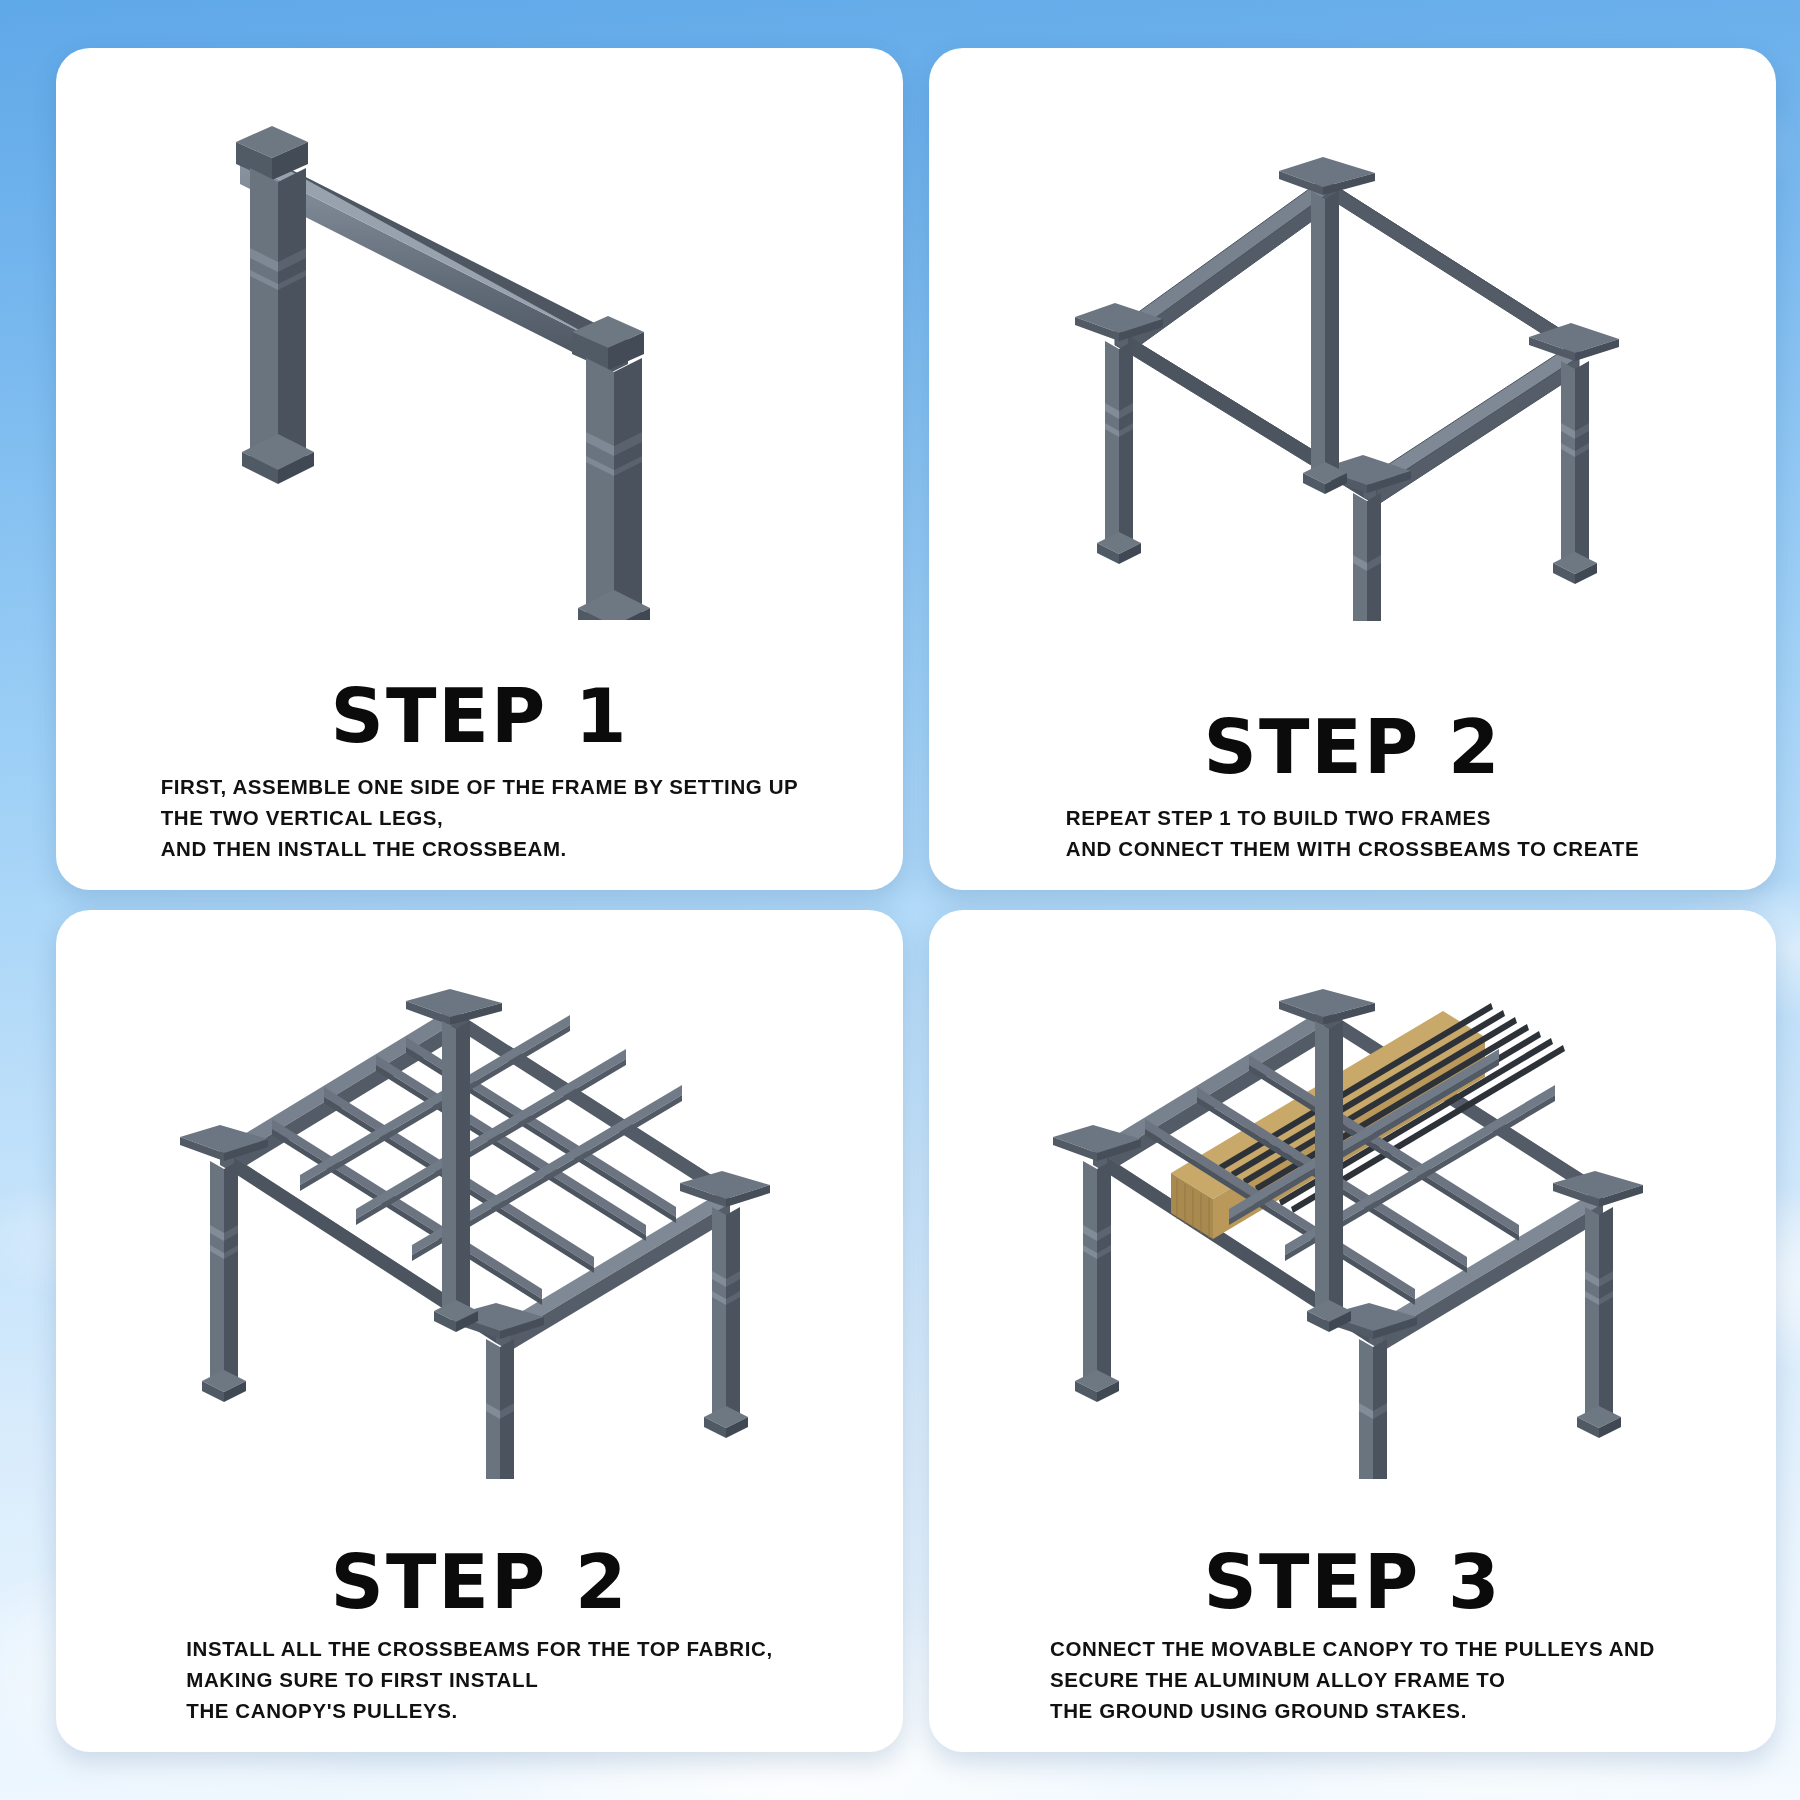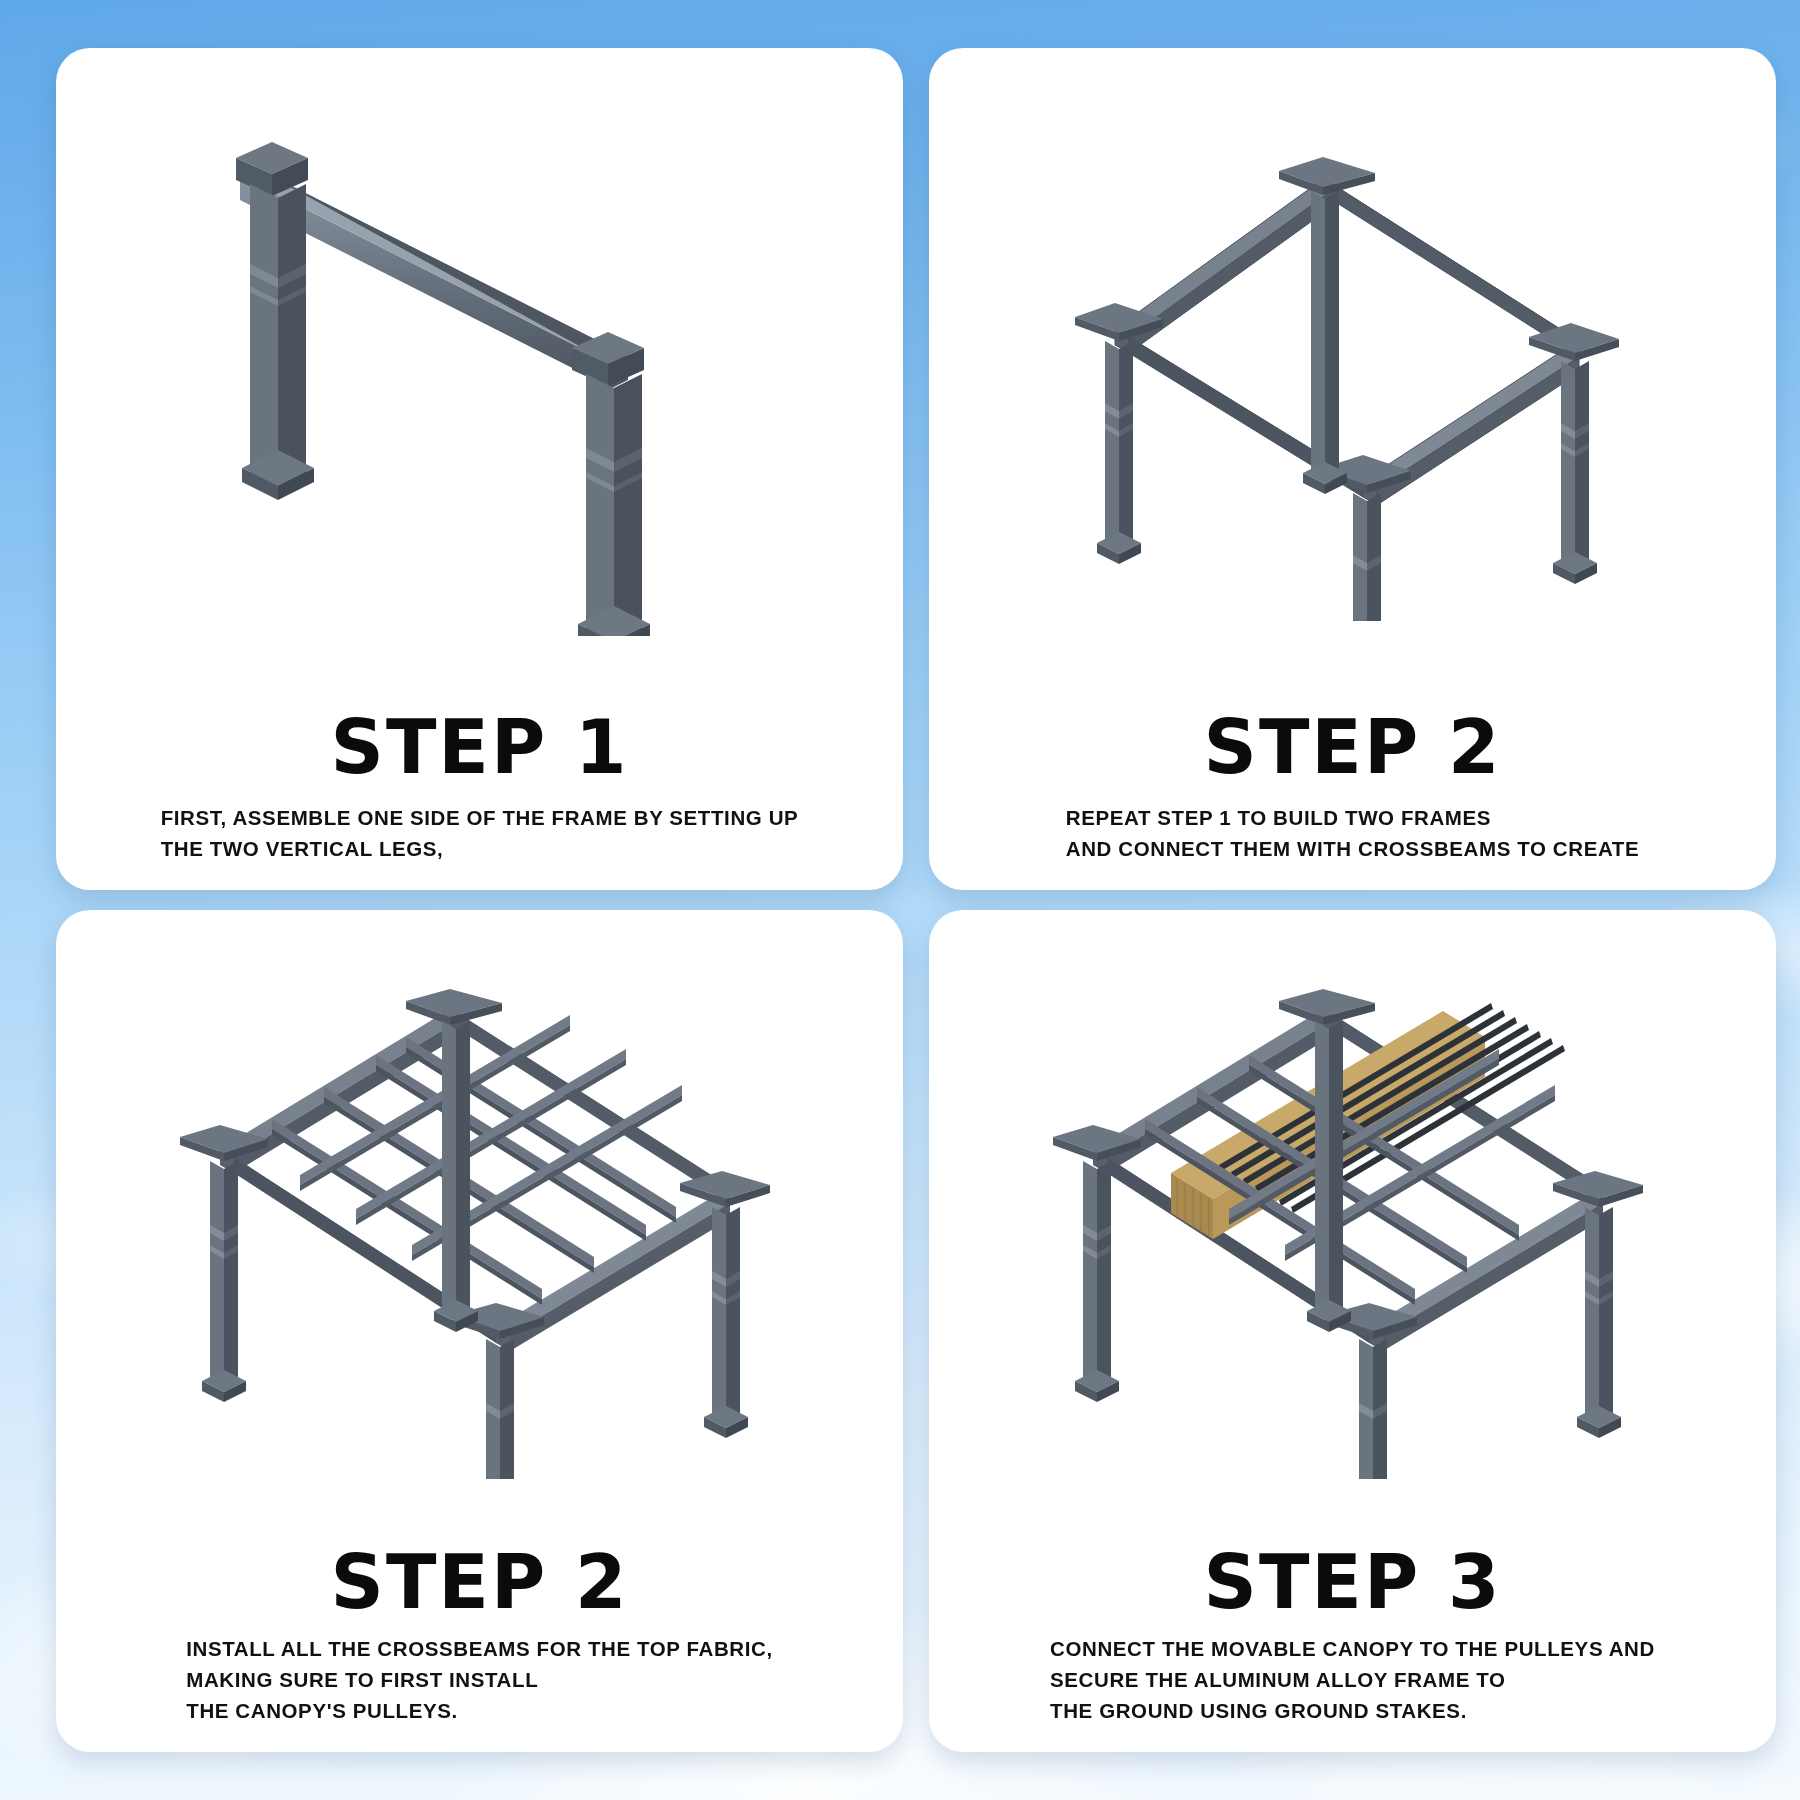--- a/index.html
+++ b/index.html
@@ -155,20 +155,21 @@
 
         <polygon points="418,488 454,506 490,488 454,470" fill="#6e7883"></polygon>
         <polygon points="418,488 418,502 454,520 454,506" fill="#505a65"></polygon>
         <polygon points="454,506 490,488 490,502 454,520" fill="#3f4853"></polygon>
       </svg>
     </div>
     <div class="step-title">STEP 1</div>
     <div class="step-desc">
       <span class="line">FIRST, ASSEMBLE ONE SIDE OF THE FRAME BY SETTING UP</span>
       <span class="line">THE TWO VERTICAL LEGS,</span>
+      <span class="line">AND THEN INSTALL THE CROSSBEAM.</span>
     </div>
   </div>
 
   <div class="card">
     <div class="figure">
       <svg width="660" height="470" viewBox="0 0 660 470">
         <g stroke="#4b545f" stroke-width="1">
 
           <polygon points="92,178 300,28 314,36 106,186" fill="#78828e"></polygon>
           <polygon points="92,178 106,186 106,202 92,194" fill="#58616c"></polygon>

